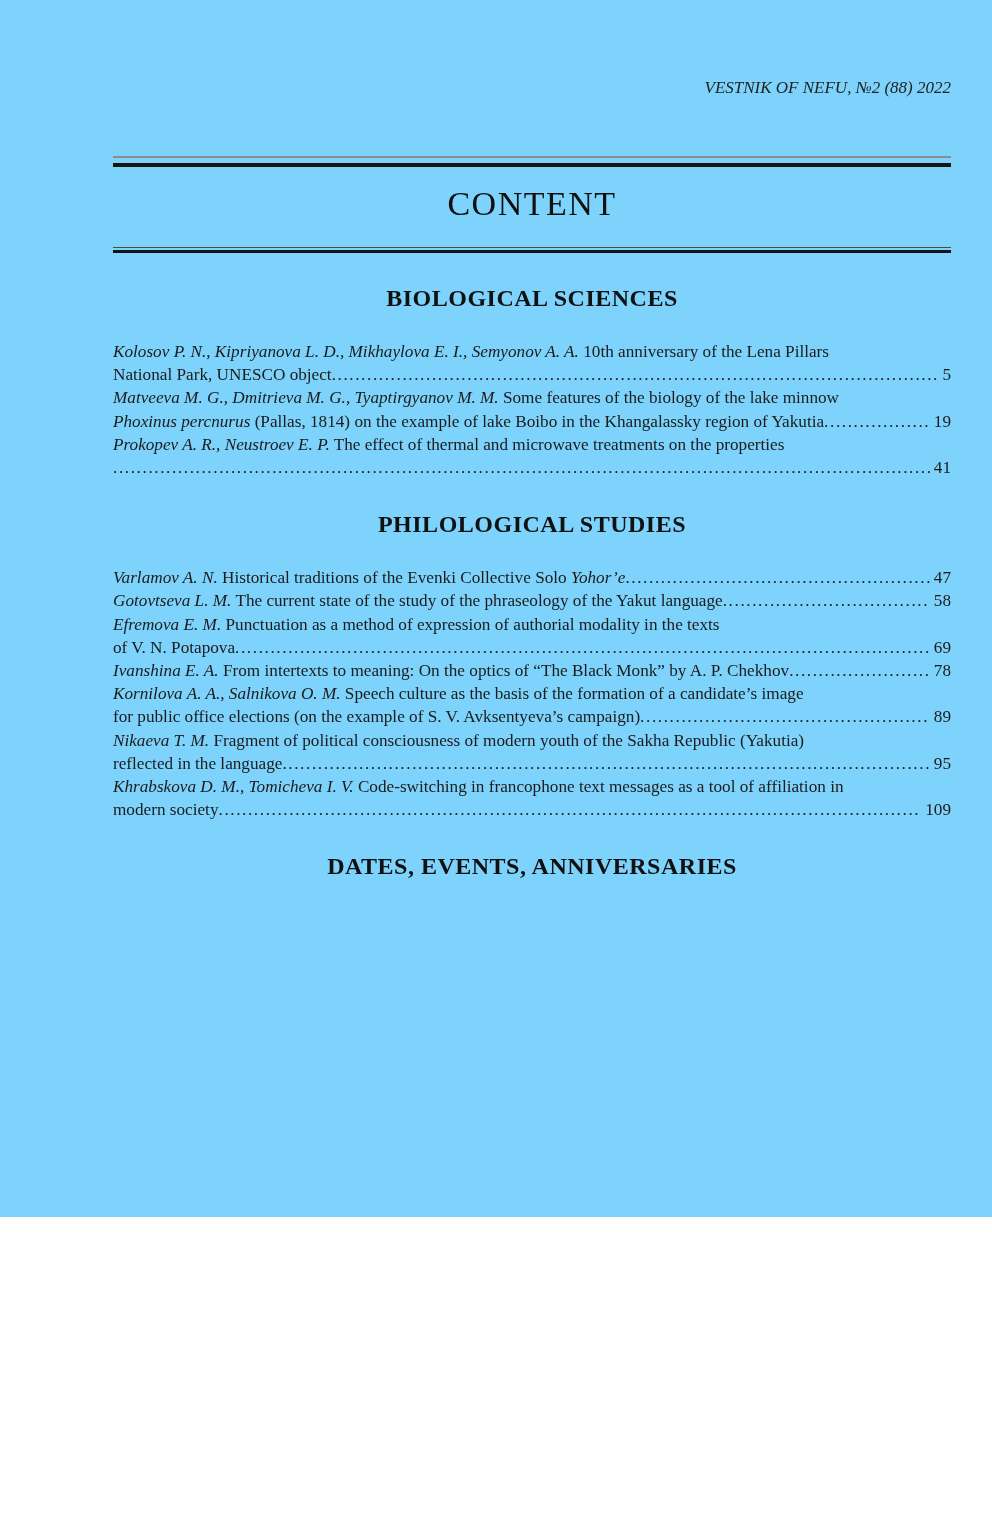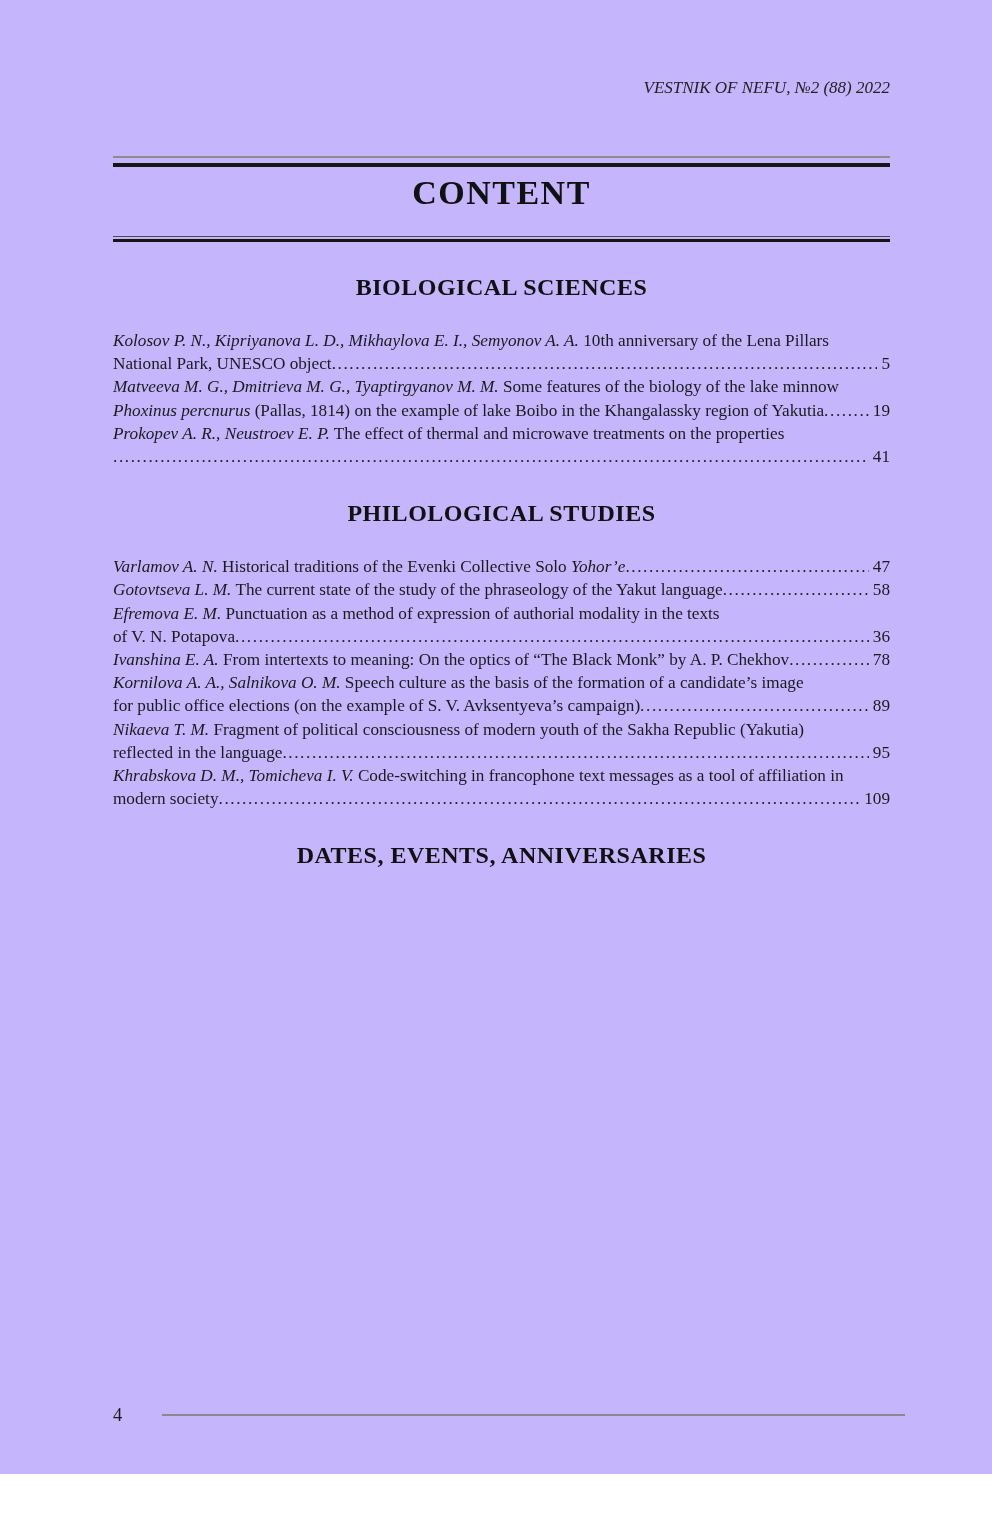--- a/index.html
+++ b/index.html
@@ -1,45 +1,45 @@
 <!DOCTYPE html>
 <html><head>
 <meta charset="utf-8">
 <style>
   html, body { margin: 0; padding: 0; background: #ffffff; }
   .page {
     position: relative;
     width: 992px;
-    height: 1474px;
+    height: 1217px;
     box-sizing: border-box;
-    padding: 78px 102px 0 113px;
-    background: #c4b5fd;
+    padding: 78px 41px 0 113px;
+    background: #7dd3fc;
     font-family: "Liberation Serif", serif;
     color: #1b1b1b;
     overflow: hidden;
   }
   .running-header {
     text-align: right;
     font-style: italic;
     font-size: 17px;
     line-height: 20px;
     color: #222222;
   }
   .rule-top {
     margin-top: 58px;
     height: 5px;
     border-top: 2px solid #8c8c8c;
     border-bottom: 4px solid #161616;
   }
   .page-title {
-    margin: 7px 0 24px 0;
+    margin: 18px 0 24px 0;
     text-align: center;
     font-size: 34px;
     line-height: 38px;
-    font-weight: bold;
+    font-weight: normal;
     letter-spacing: 1.5px;
     color: #111111;
   }
   .rule-bottom {
     height: 2px;
     border-top: 1px solid #4a4a4a;
     border-bottom: 3px solid #141414;
   }
   .section-heading {
     margin: 32px 0 29px 0;
@@ -159,21 +159,21 @@
             <span class="pageno">58</span>
           </div>
         </div>
         <div class="toc-entry">
           <div class="toc-line">
             <span class="toc-text"><i>Efremova E. M.</i><span> Punctuation as a method of expression of authorial modality in the texts</span></span>
           </div>
           <div class="toc-line">
             <span class="toc-text"><span>of V. N. Potapova</span></span>
             <span class="dots"></span>
-            <span class="pageno">36</span>
+            <span class="pageno">69</span>
           </div>
         </div>
         <div class="toc-entry">
           <div class="toc-line">
             <span class="toc-text"><i>Ivanshina E. A.</i><span> From intertexts to meaning: On the optics of “The Black Monk” by A. P. Chekhov</span></span>
             <span class="dots"></span>
             <span class="pageno">78</span>
           </div>
         </div>
         <div class="toc-entry">

